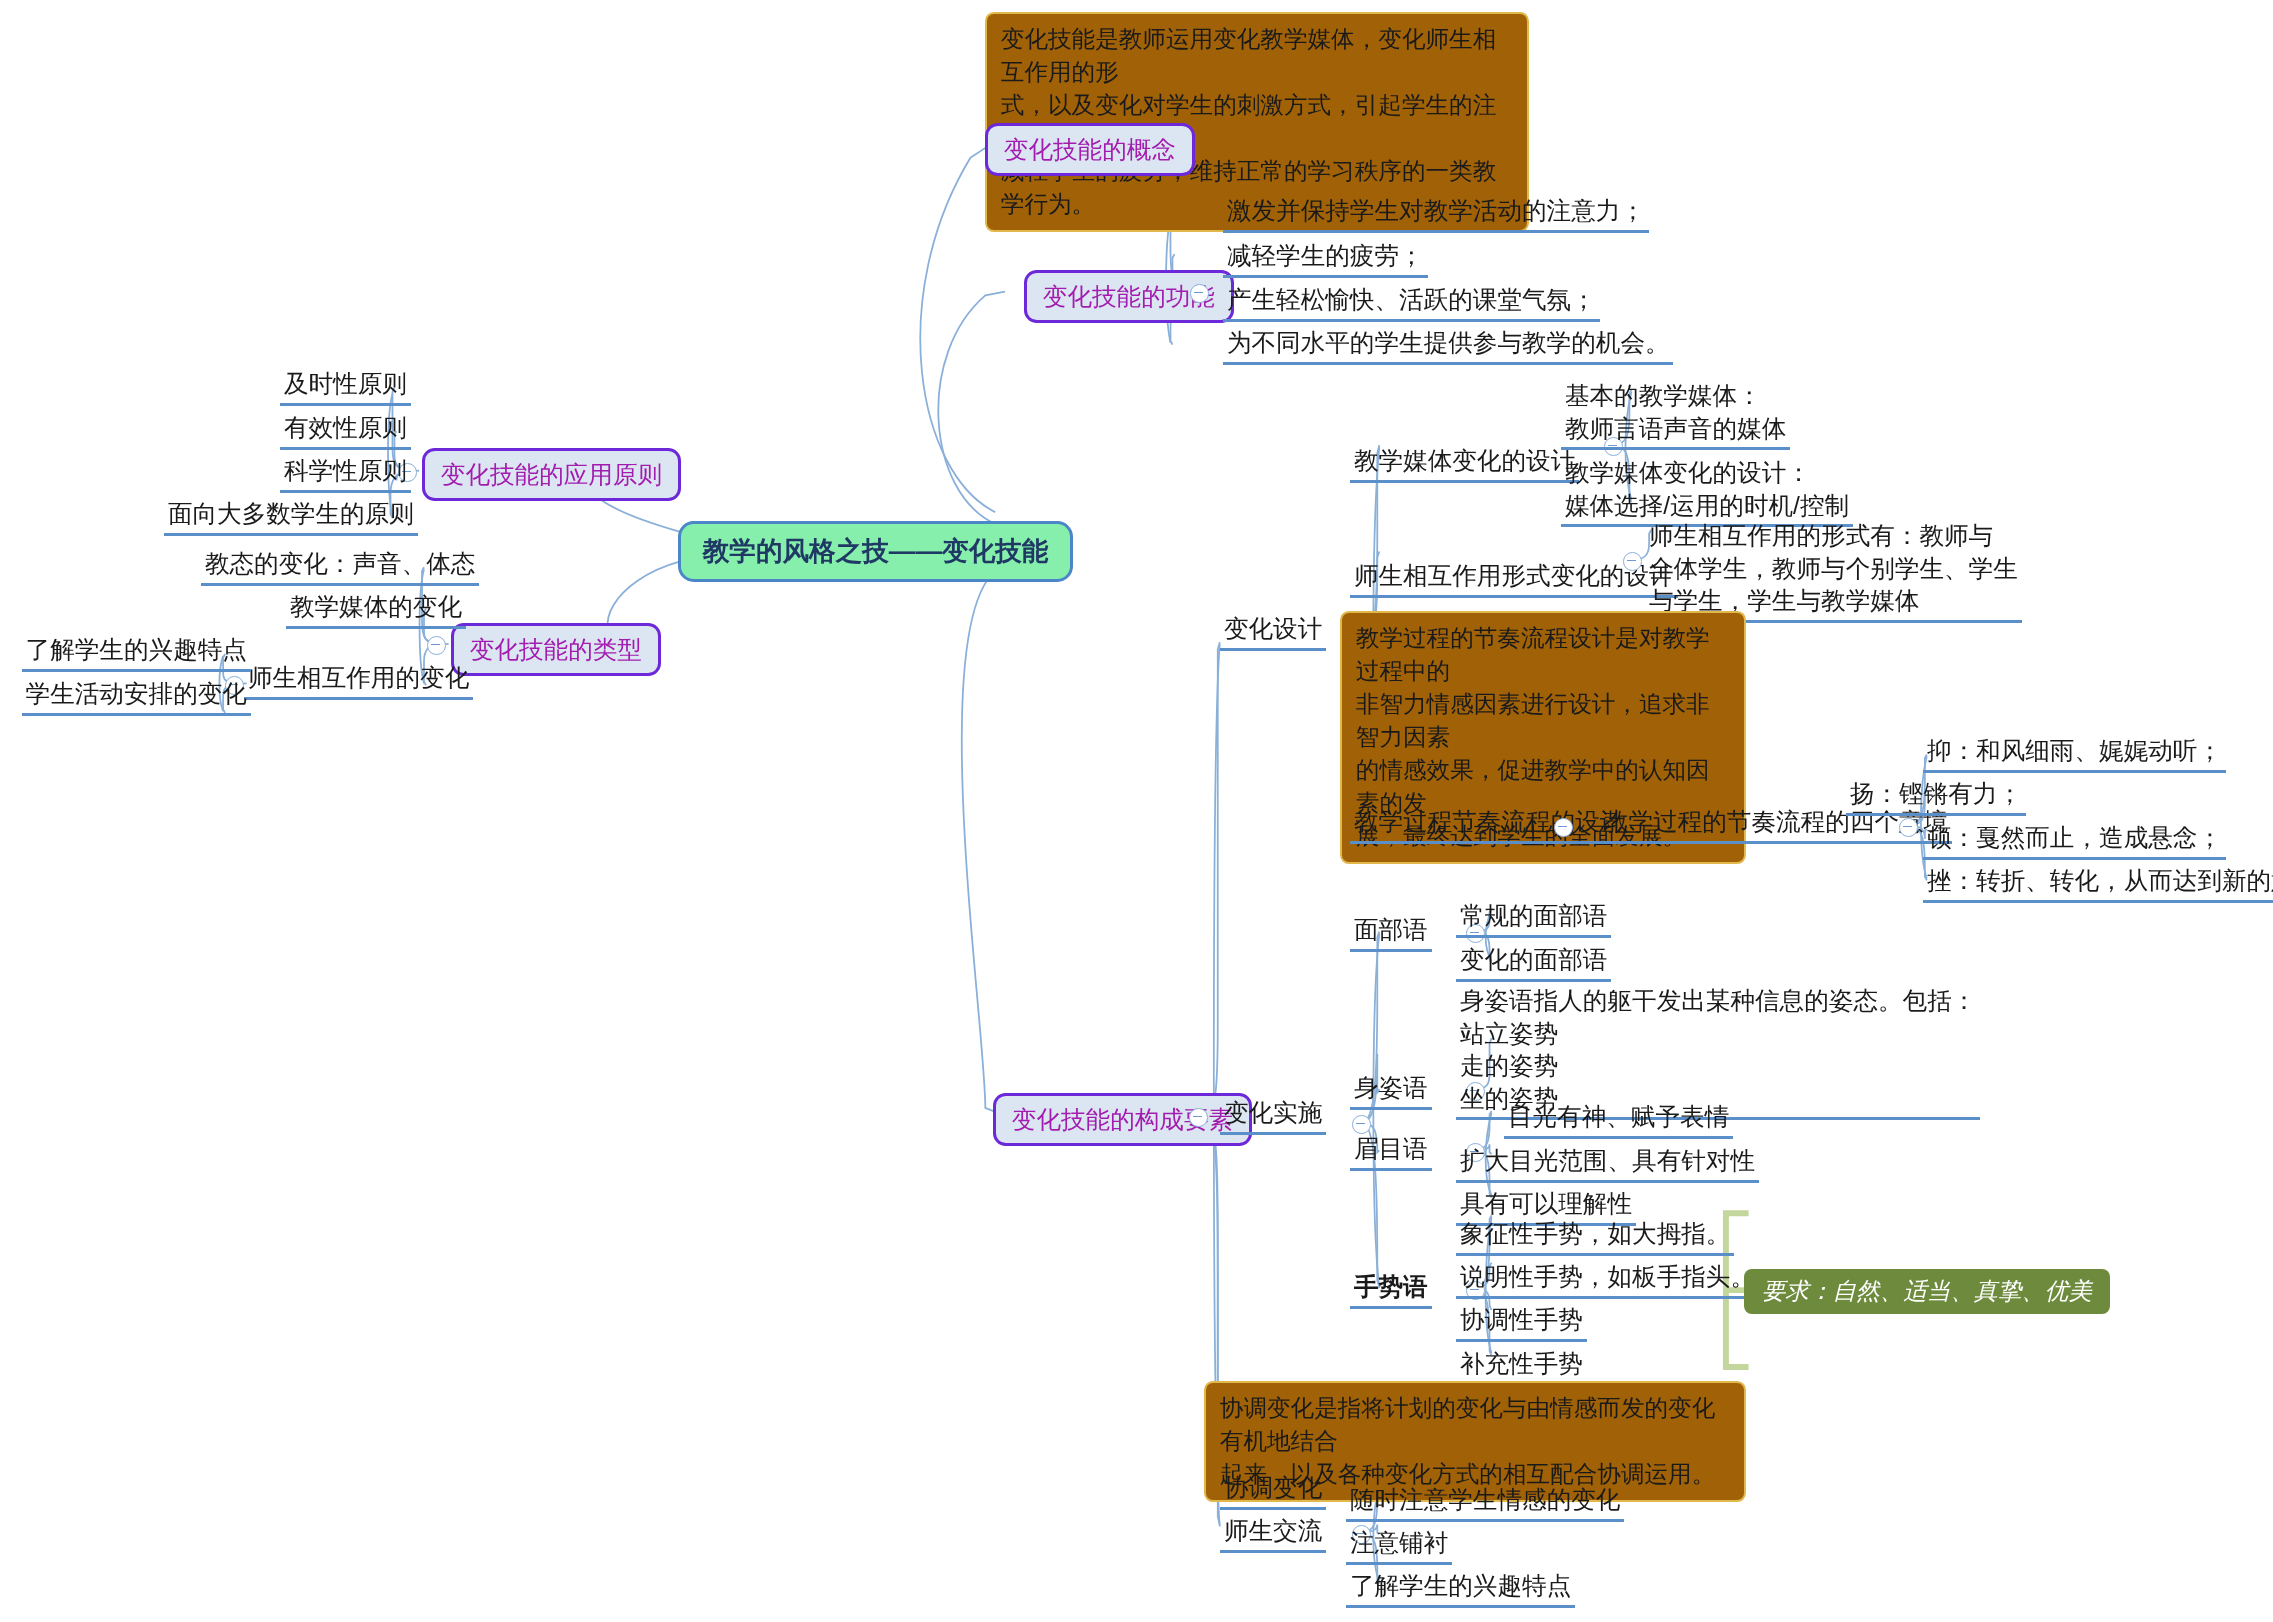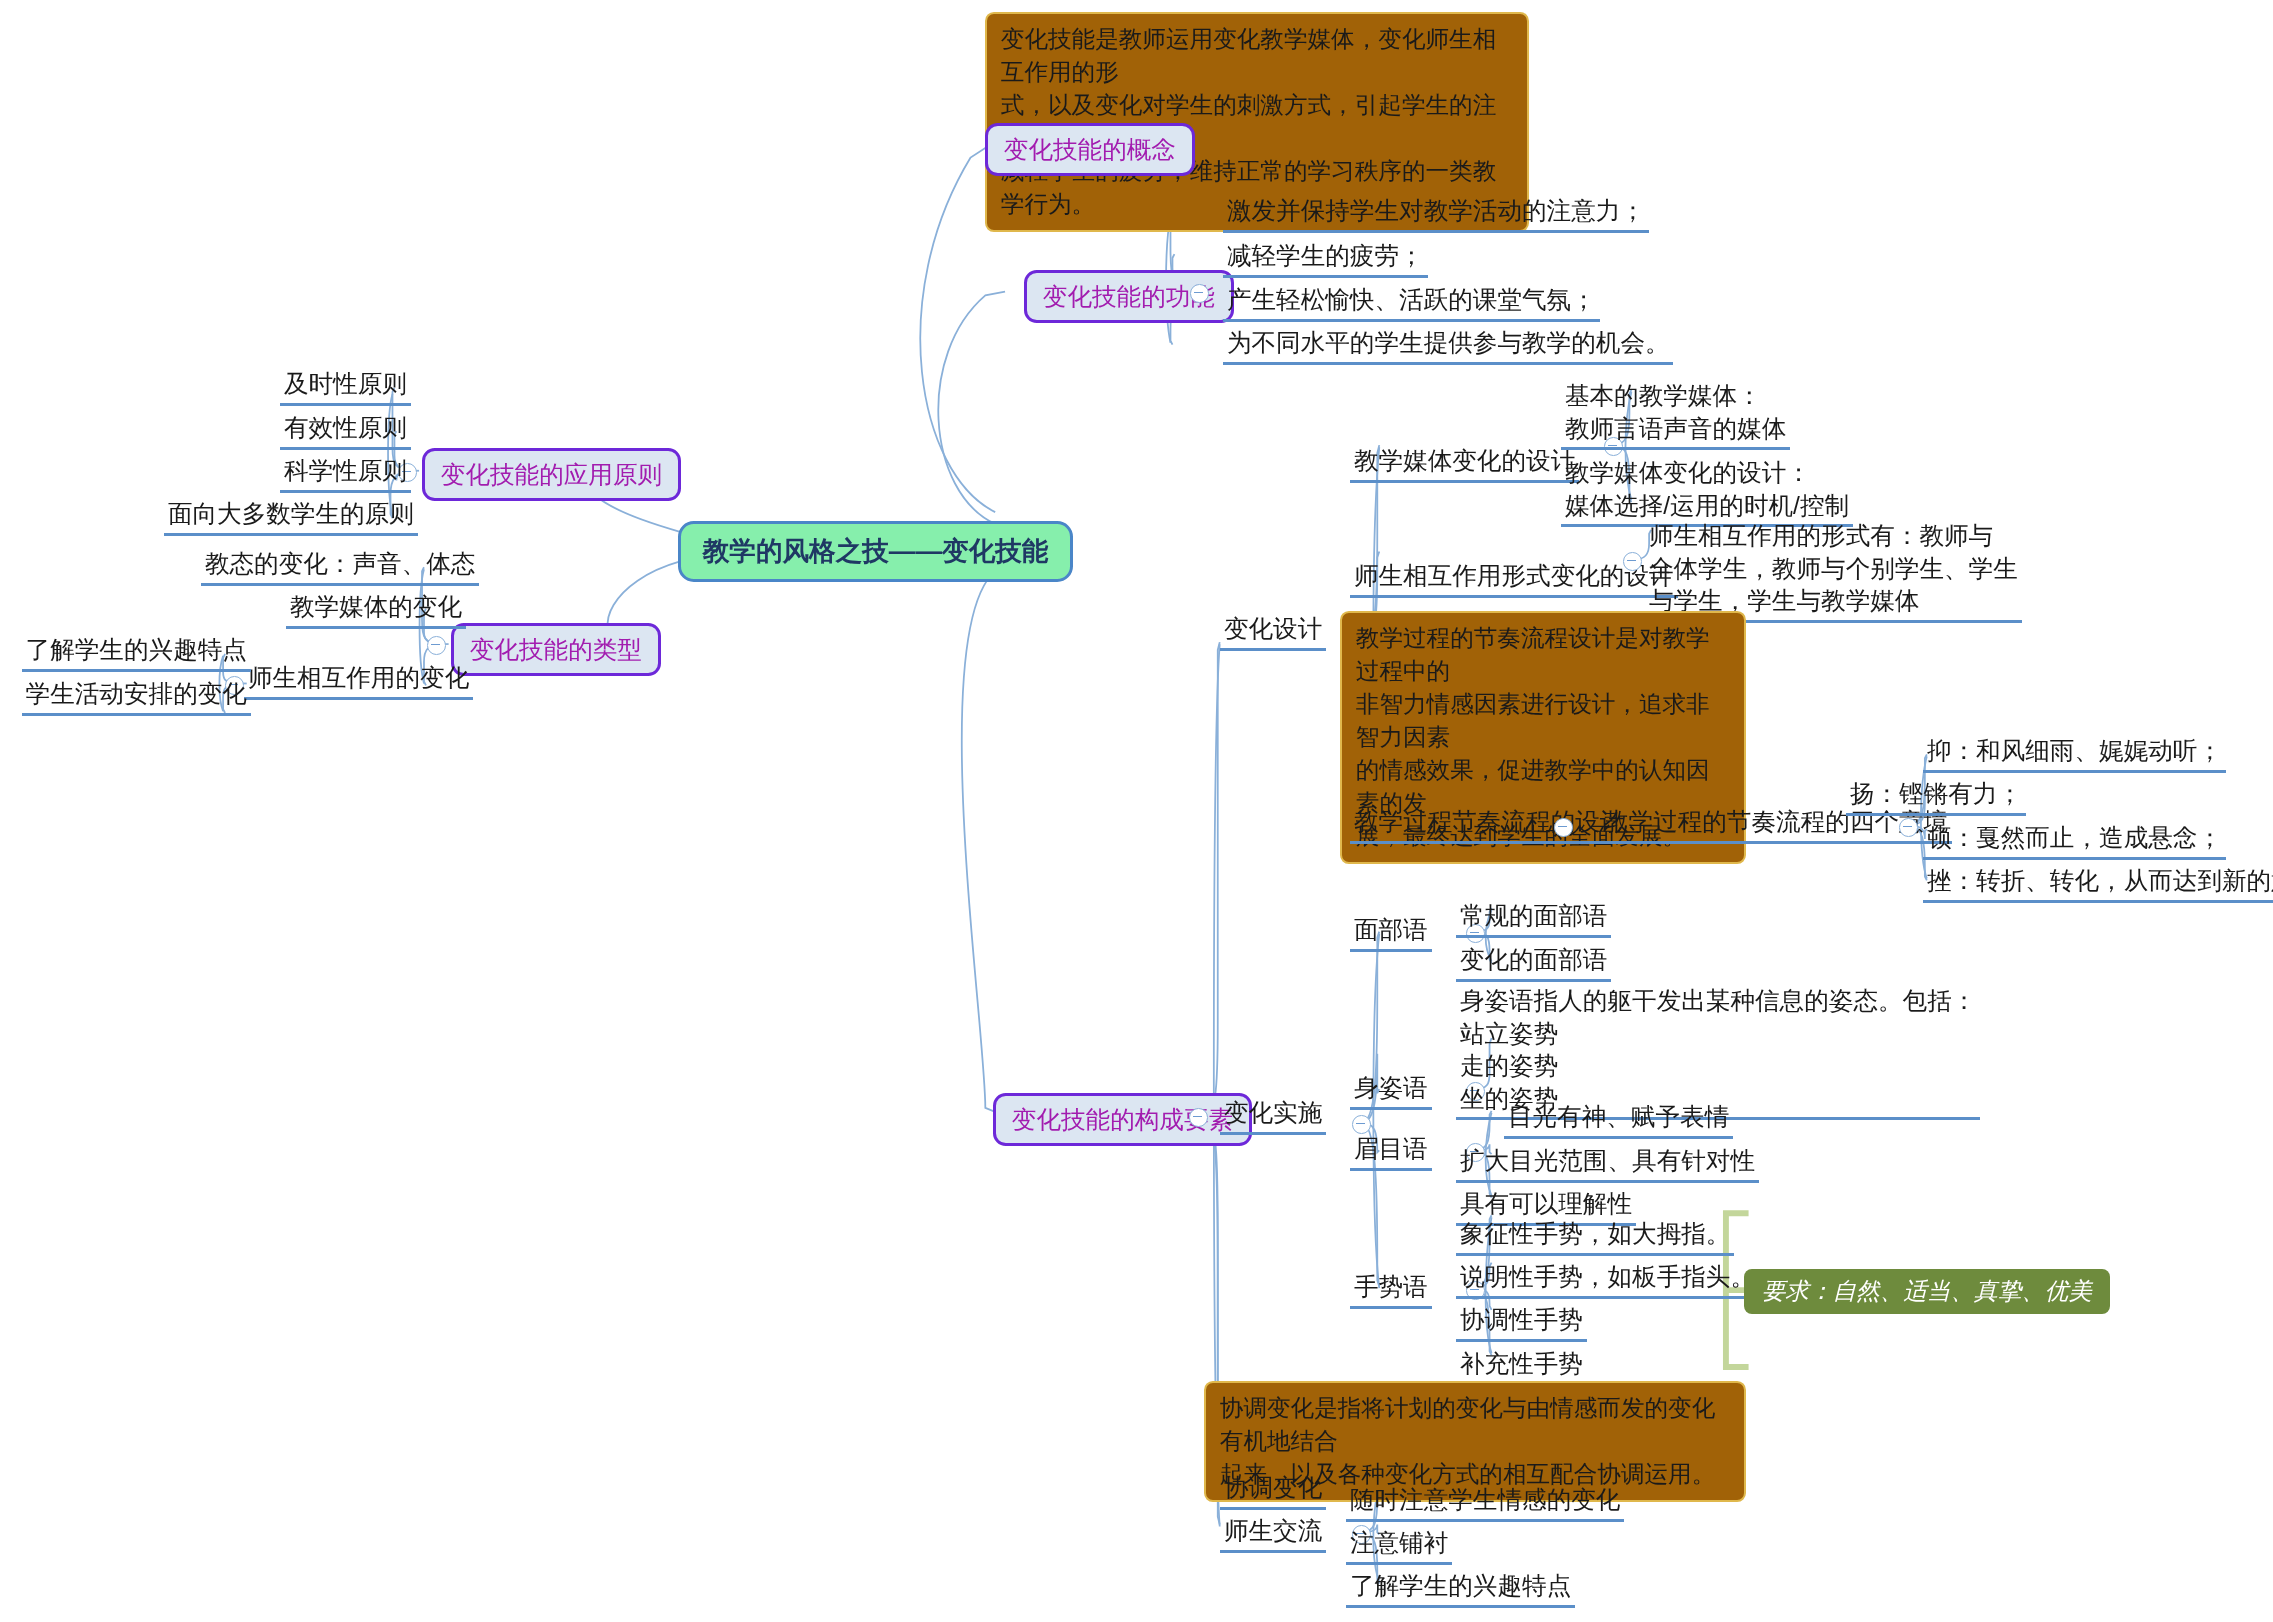--- a/index.html
+++ b/index.html
@@ -274,21 +274,21 @@
 站立姿势
 走的姿势
 坐的姿势</div>
 
   <div class="leaf" style="left:1350px;top:1133px;">眉目语</div>
   <div class="toggle" style="left:1466px;top:1143px;"></div>
   <div class="leaf" style="left:1456px;top:1101px;margin-left:48px;">目光有神、赋予表情</div>
   <div class="leaf" style="left:1456px;top:1145px;">扩大目光范围、具有针对性</div>
   <div class="leaf" style="left:1456px;top:1188px;">具有可以理解性</div>
 
-  <div class="leaf" style="left:1350px;top:1271px;">手势语</div>
+  <div class="leaf" style="left:1350px;top:1271px;font-weight:bold;">手势语</div>
   <div class="toggle" style="left:1466px;top:1281px;"></div>
   <div class="leaf" style="left:1456px;top:1218px;">象征性手势，如大拇指。</div>
   <div class="leaf" style="left:1456px;top:1261px;">说明性手势，如板手指头。</div>
   <div class="leaf" style="left:1456px;top:1304px;">协调性手势</div>
   <div class="leaf" style="left:1456px;top:1348px;">补充性手势</div>
 
   <div class="badge" style="left:1744px;top:1269px;">要求：自然、适当、真挚、优美</div>
 
   <div class="note" style="left:1204px;top:1381px;width:510px;">协调变化是指将计划的变化与由情感而发的变化有机地结合
 起来，以及各种变化方式的相互配合协调运用。</div>

